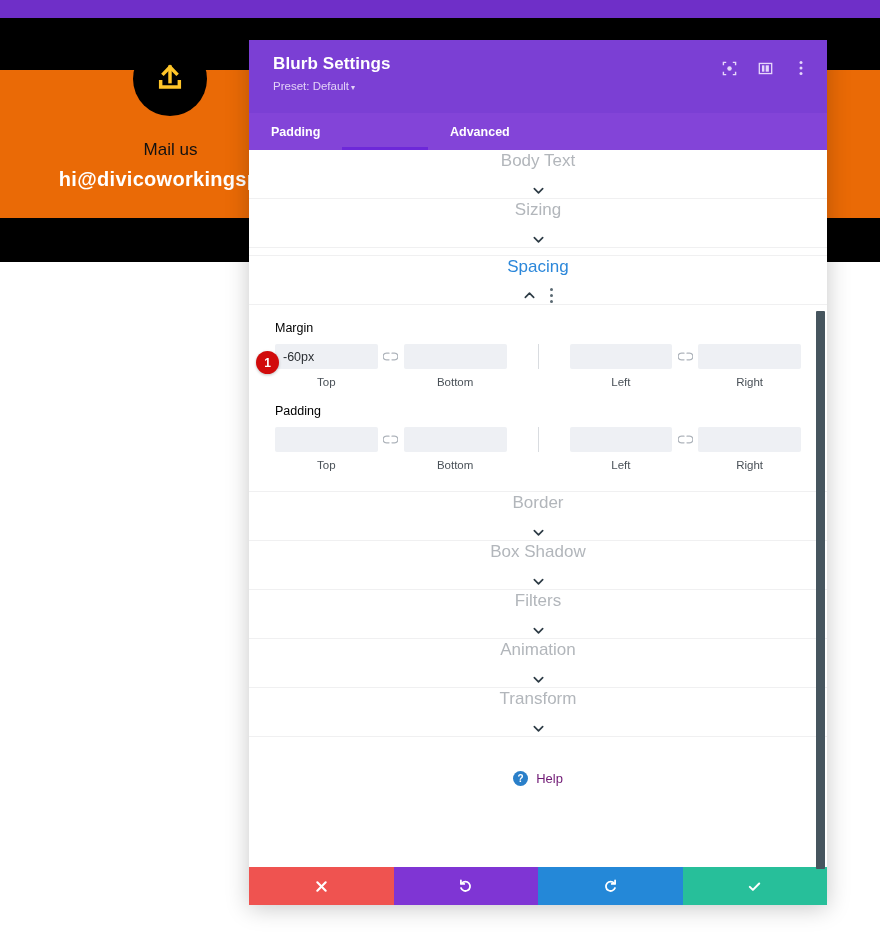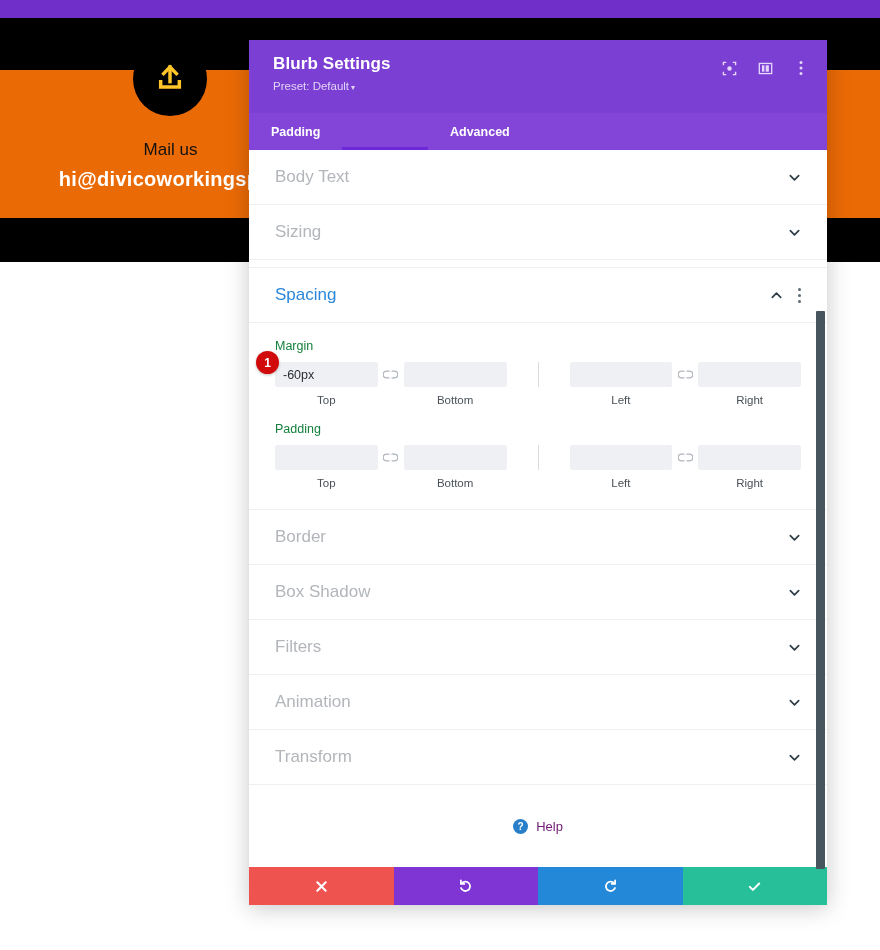--- a/index.html
+++ b/index.html
@@ -53,35 +53,35 @@
   .m-tabs { background:#8344d8; display:flex; height:37px; }
   .m-tab {
     display:flex; align-items:center; justify-content:center;
     color:#fff; font-size:12.5px; font-weight:bold; padding:0 22px; height:100%;
   }
   .m-tab.active { background:#6d28d9;margin-top:34px; }
 
   .m-body { flex:1; overflow:hidden; position:relative; background:#fff; }
 
   .toggle-row {
-    height:55px; padding:16px 26px; display:flex; align-items:center;
-    justify-content:space-between; border-bottom:1px solid #f0f0f1;
+    height:49px; padding:1px 26px; display:flex; align-items:center;
+    justify-content:space-between; border-bottom:1px solid #f0f0f1;flex-direction:column;
   }
   .toggle-row .tl { font-size:17px; color:#b2b6bb; font-weight:400; }
   .toggle-row.open .tl { color:#2b87da; }
   .toggle-right { display:flex; align-items:center; gap:14px; }
   .chev { width:13px; height:13px; color:#2d3b45; }
   .chev svg { display:block; }
   .kebab { width:4px; height:15px; display:flex; flex-direction:column; justify-content:space-between; align-items:center; }
   .kebab i { display:block; width:3px; height:3px; border-radius:50%; background:#5b6a73; }
 
   .spacing-gap { height:8px; background:#fff; border-bottom:1px solid #f0f0f1; }
 
   .spacing-panel { padding:16px 26px 20px 26px; border-bottom:1px solid #f0f0f1; }
-  .field-label { font-size:12.5px; color:#15803d; margin-bottom:9px; }
+  .field-label { font-size:12.5px; color:#000000; margin-bottom:9px; }
   .quad { display:flex; align-items:flex-end;gap:20px; }
   .quad-half { display:flex; align-items:flex-start; flex:1; }
   .quad-sep { width:1px; background:#d9dce0; height:25px; margin:0 11px; align-self:flex-start; }
   .fld-wrap { flex:1; display:flex; flex-direction:column; align-items:center; }
   .fld {
     width:100%; height:25px; background:#eef0f4; border:none; border-radius:2px;
     font-size:12.5px; color:#2b2f33; padding:0 8px;
     font-family:"Liberation Sans", sans-serif;
   }
   .fld::placeholder { color:#b9bec4; }

